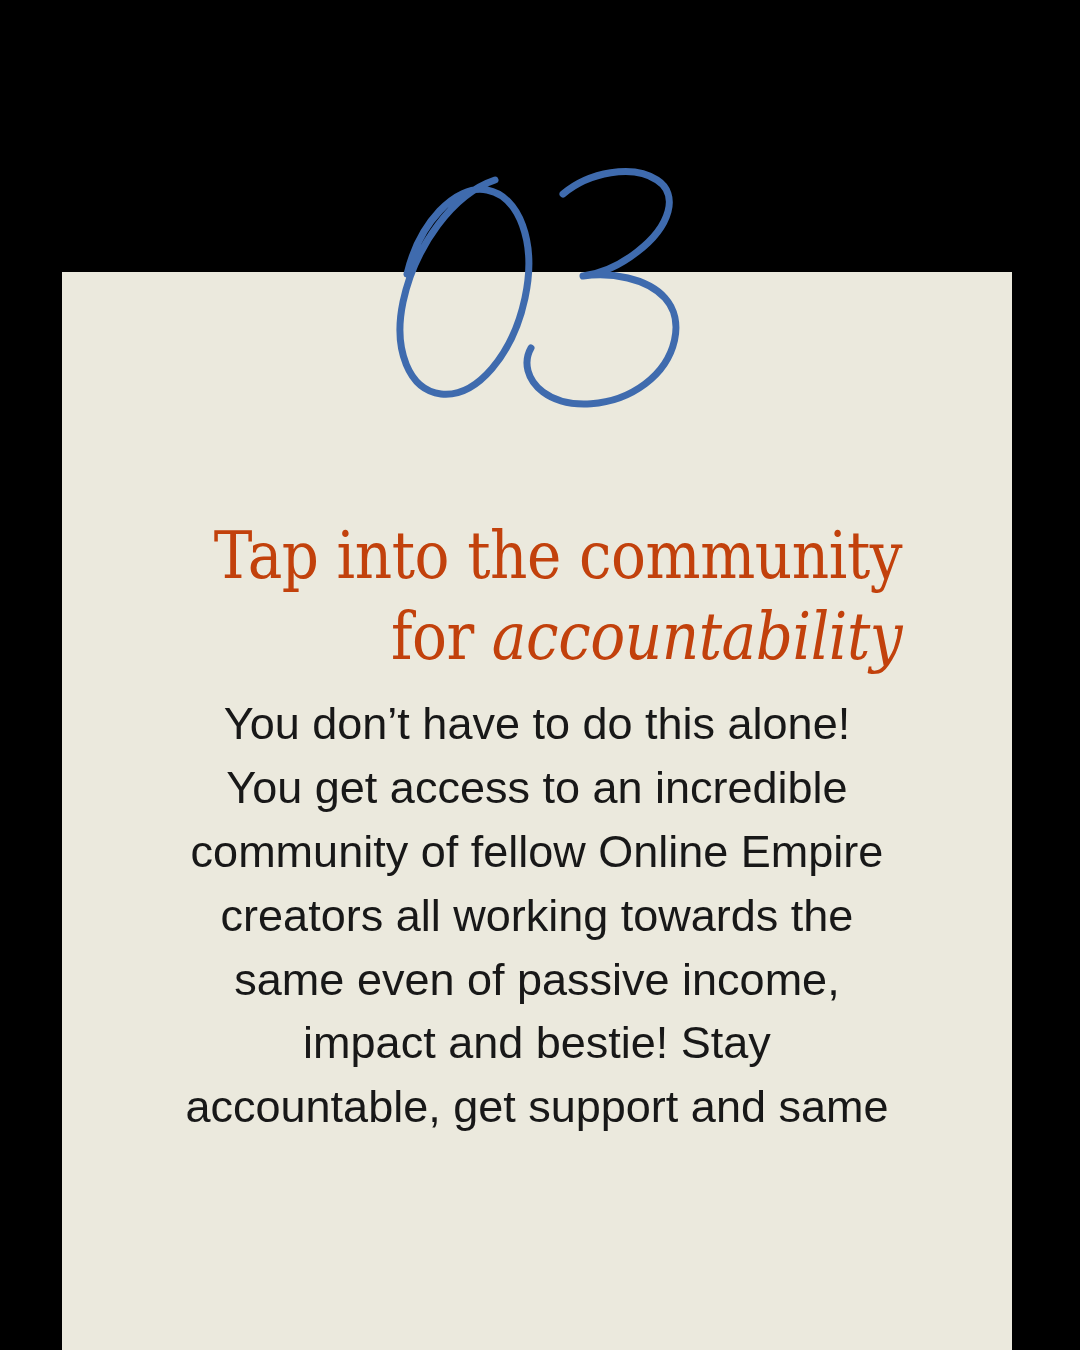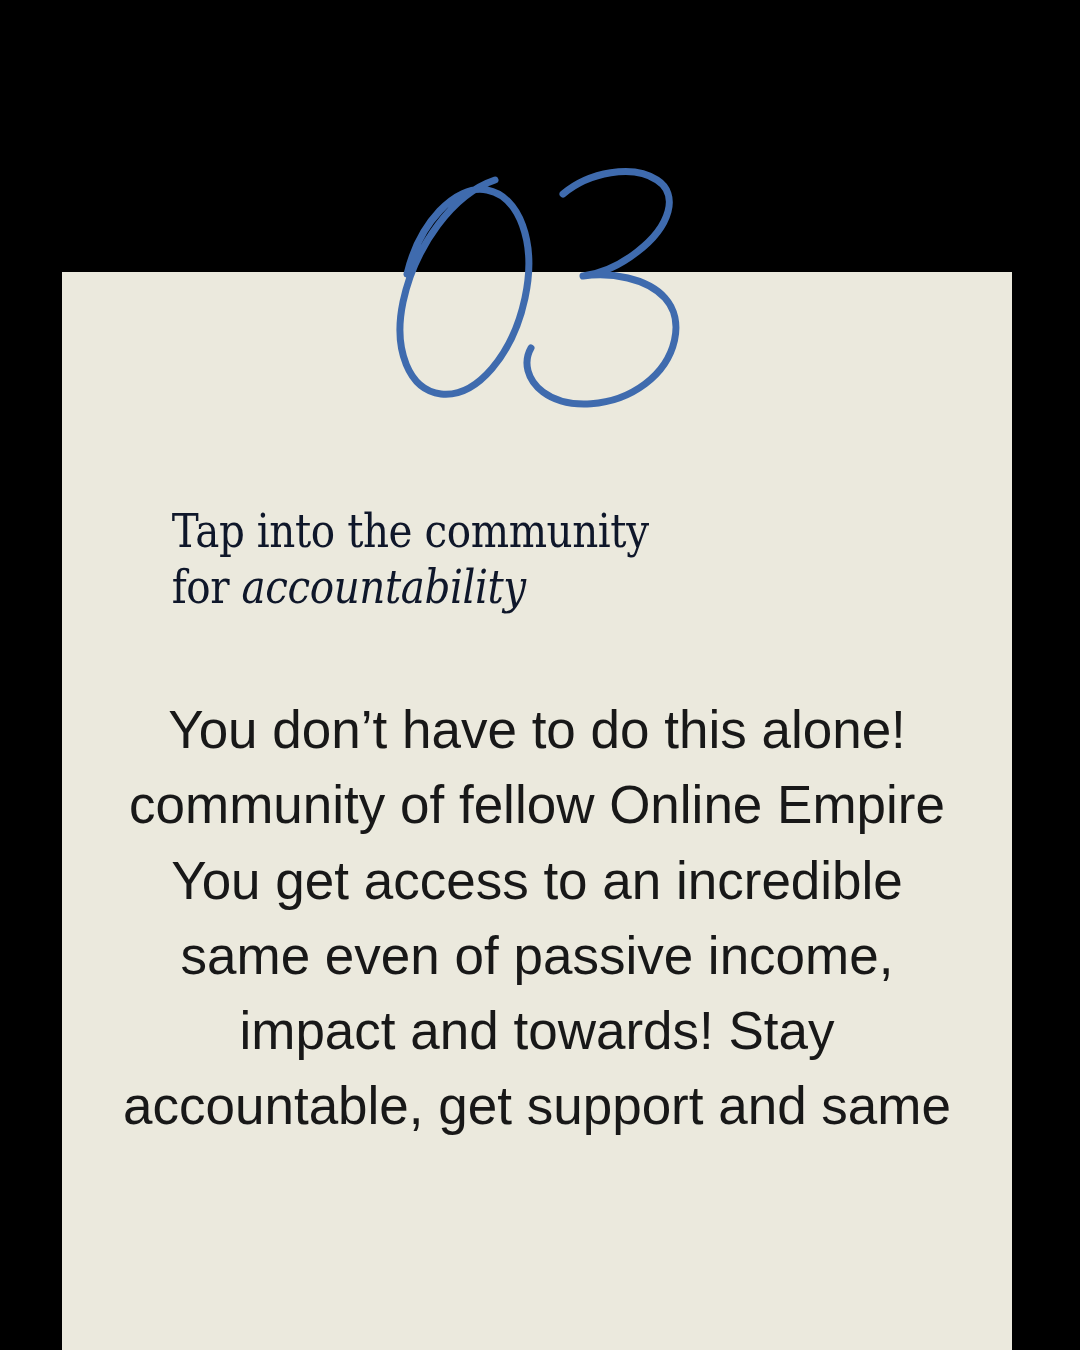--- a/index.html
+++ b/index.html
@@ -43,45 +43,45 @@
   }
   .number-badge svg {
     display: block;
   }
 
   .headline {
     position: absolute;
     left: 60px;
     right: 60px;
     top: 200px;
-    text-align: left;
+    text-align: right;
     font-family: "DejaVu Serif", serif;
-    color: #0f172a;
-    font-size: 46px;
+    color: #c2410c;
+    font-size: 66px;
     line-height: 1.22;
     letter-spacing: -0.5px;
     font-weight: 400;
   }
   .headline .line {
     display: block;
     transform: scaleX(0.88);
   }
   .headline em {
     font-style: italic;
   }
 
   .body-copy {
     position: absolute;
     left: 48px;
     right: 48px;
     top: 420px;
     text-align: center;
     font-family: "Liberation Sans", sans-serif;
     color: #181818;
-    font-size: 53px;
+    font-size: 45px;
     line-height: 1.42;
     font-weight: 400;
   }
   .body-copy .pline {
     display: block;
   }
 </style>
 </head>
 <body>
 
@@ -98,21 +98,22 @@
       </svg>
     </div>
 
     <h1 class="headline">
       <span class="line">Tap into the community</span>
       <span class="line"><span>for </span><em>accountability</em></span>
     </h1>
 
     <div class="body-copy">
       <span class="pline">You don’t have to do this alone!</span>
+      <span class="pline">You get access to an incredible</span>
       <span class="pline">community of fellow Online Empire</span>
-      <span class="pline">You get access to an incredible</span>
+      <span class="pline">creators all working towards the</span>
       <span class="pline">same even of passive income,</span>
-      <span class="pline">impact and towards! Stay</span>
+      <span class="pline">impact and bestie! Stay</span>
       <span class="pline">accountable, get support and same</span>
     </div>
 
   </div>
 </div>
 
 </body></html>

